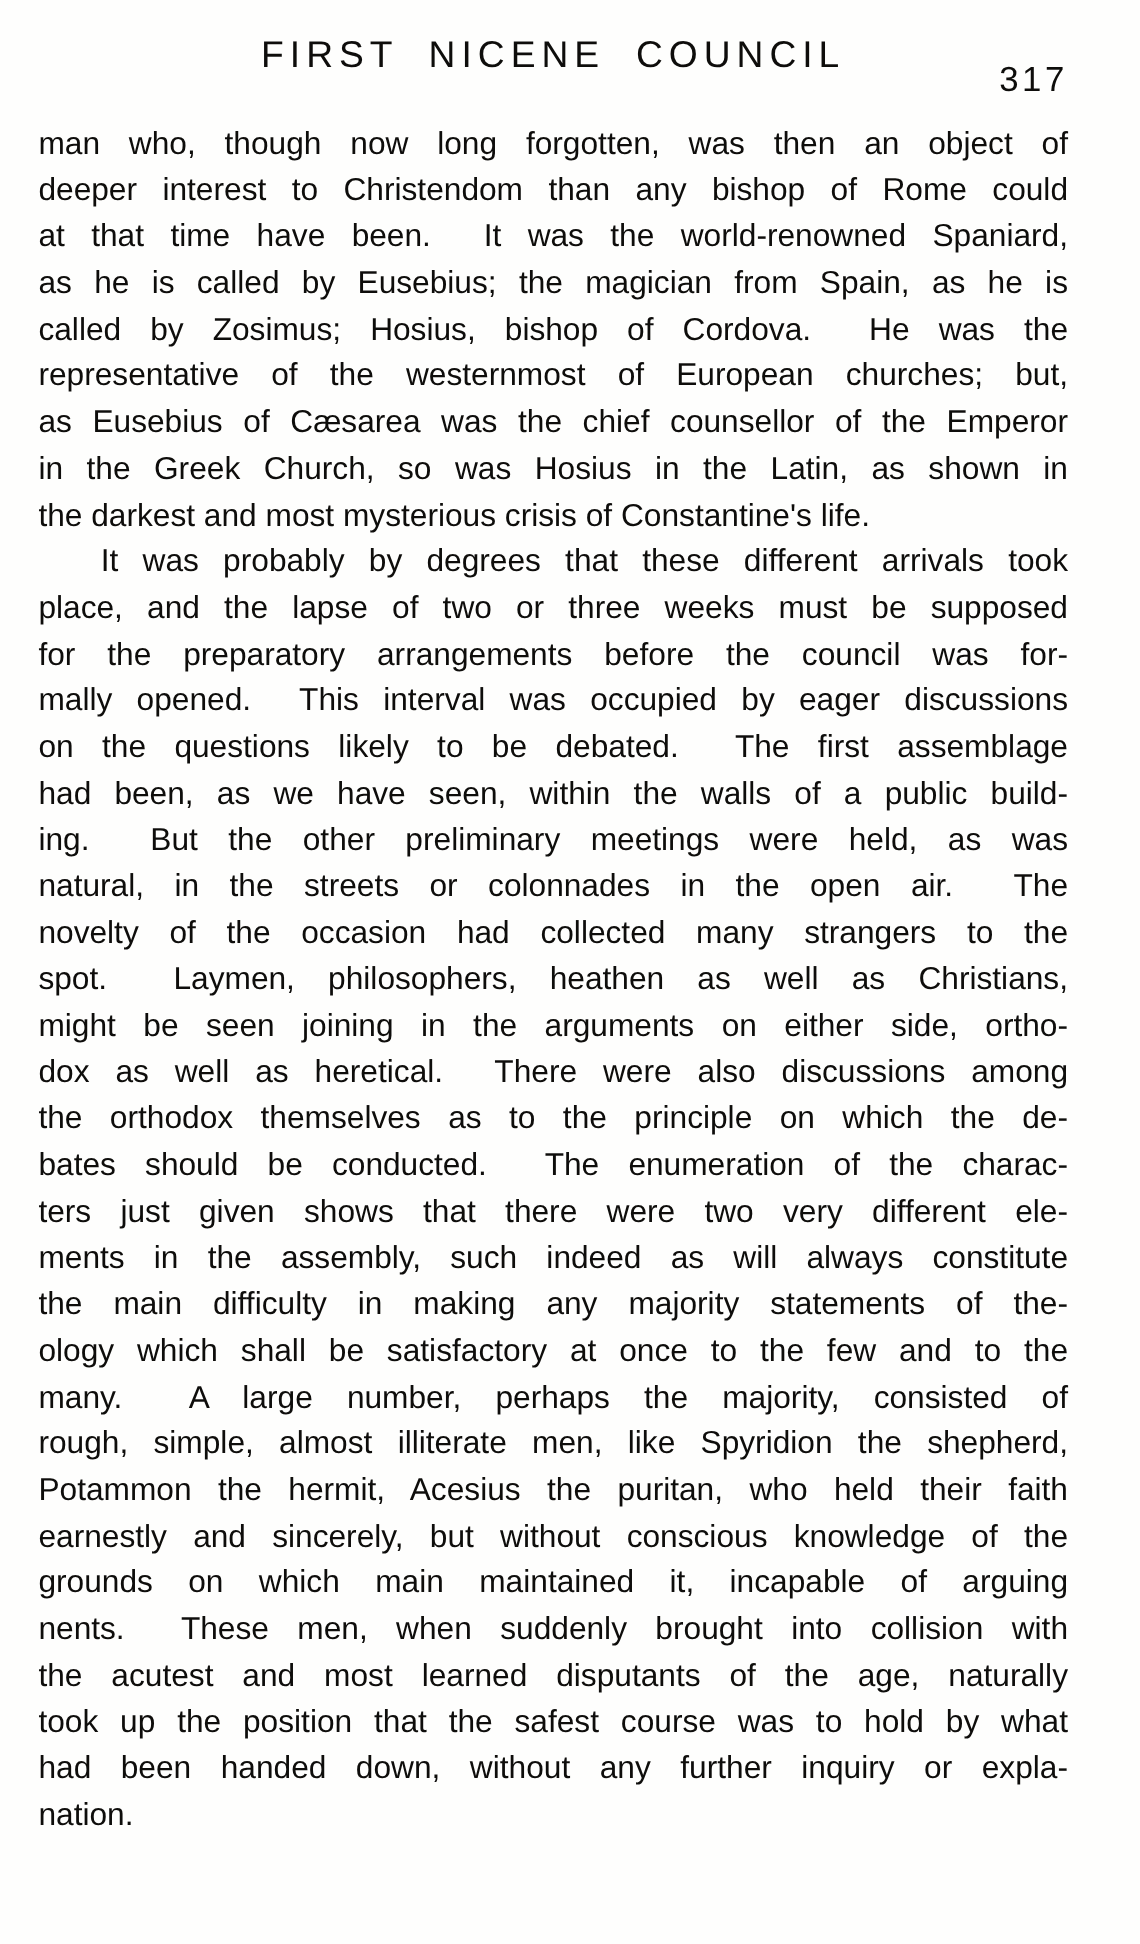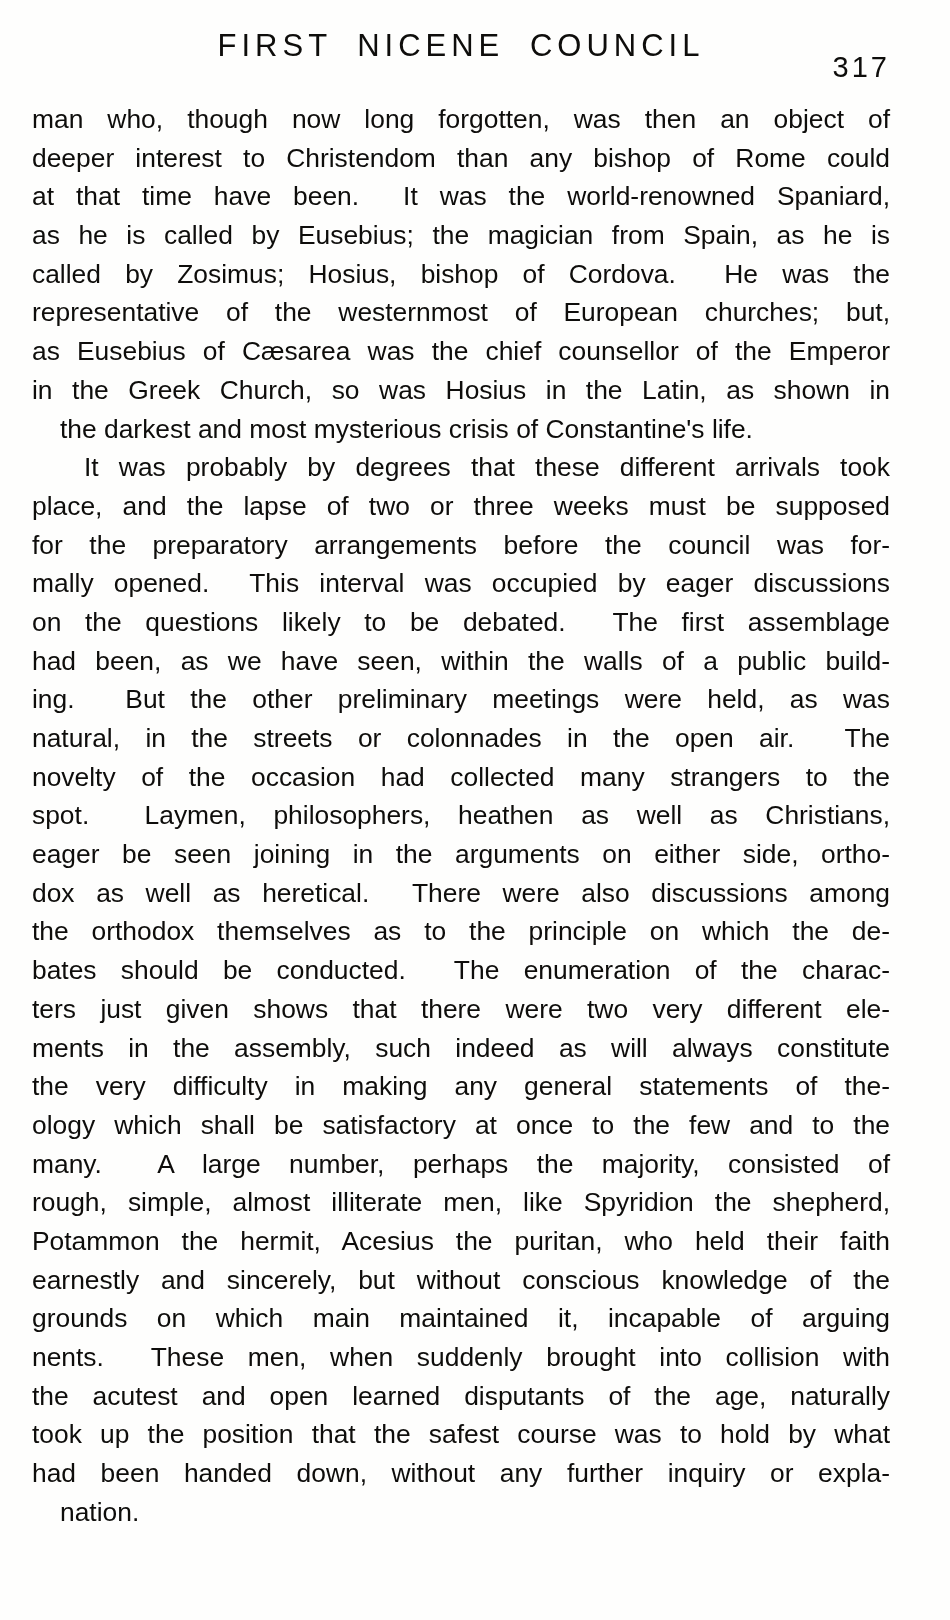--- a/index.html
+++ b/index.html
@@ -50,21 +50,21 @@
     line-height: 38.7px;
   }
   .paragraph { margin: 0; }
   .line {
     height: 38.7px;
     text-align: justify;
     text-align-last: justify;
     text-justify: inter-word;
   }
   .line.indent { text-indent: 52px; }
-  .line.flush { text-align-last: left; margin-left: 28px; }
+  .line.flush { text-align-last: left; }
 </style>
 </head>
 <body>
 
 <div class="page">
 
   <div class="running-header">
     <div class="header-title">FIRST NICENE COUNCIL</div>
     <div class="page-number">317</div>
   </div>
@@ -87,35 +87,35 @@
       <div class="line indent">It was probably by degrees that these different arrivals took</div>
       <div class="line">place, and the lapse of two or three weeks must be supposed</div>
       <div class="line">for the preparatory arrangements before the council was for-</div>
       <div class="line">mally opened.&nbsp; This interval was occupied by eager discussions</div>
       <div class="line">on the questions likely to be debated.&nbsp; The first assemblage</div>
       <div class="line">had been, as we have seen, within the walls of a public build-</div>
       <div class="line">ing.&nbsp; But the other preliminary meetings were held, as was</div>
       <div class="line">natural, in the streets or colonnades in the open air.&nbsp; The</div>
       <div class="line">novelty of the occasion had collected many strangers to the</div>
       <div class="line">spot.&nbsp; Laymen, philosophers, heathen as well as Christians,</div>
-      <div class="line">eager be seen joining in the arguments on either side, ortho-</div>
+      <div class="line">might be seen joining in the arguments on either side, ortho-</div>
       <div class="line">dox as well as heretical.&nbsp; There were also discussions among</div>
       <div class="line">the orthodox themselves as to the principle on which the de-</div>
       <div class="line">bates should be conducted.&nbsp; The enumeration of the charac-</div>
       <div class="line">ters just given shows that there were two very different ele-</div>
       <div class="line">ments in the assembly, such indeed as will always constitute</div>
-      <div class="line">the very difficulty in making any general statements of the-</div>
+      <div class="line">the main difficulty in making any majority statements of the-</div>
       <div class="line">ology which shall be satisfactory at once to the few and to the</div>
       <div class="line">many.&nbsp; A large number, perhaps the majority, consisted of</div>
       <div class="line">rough, simple, almost illiterate men, like Spyridion the shepherd,</div>
       <div class="line">Potammon the hermit, Acesius the puritan, who held their faith</div>
       <div class="line">earnestly and sincerely, but without conscious knowledge of the</div>
       <div class="line">grounds on which main maintained it, incapable of arguing</div>
       <div class="line">nents.&nbsp; These men, when suddenly brought into collision with</div>
-      <div class="line">the acutest and open learned disputants of the age, naturally</div>
+      <div class="line">the acutest and most learned disputants of the age, naturally</div>
       <div class="line">took up the position that the safest course was to hold by what</div>
       <div class="line">had been handed down, without any further inquiry or expla-</div>
       <div class="line flush">nation.</div>
     </div>
 
 
   </div>
 </div>
 
 </body></html>

